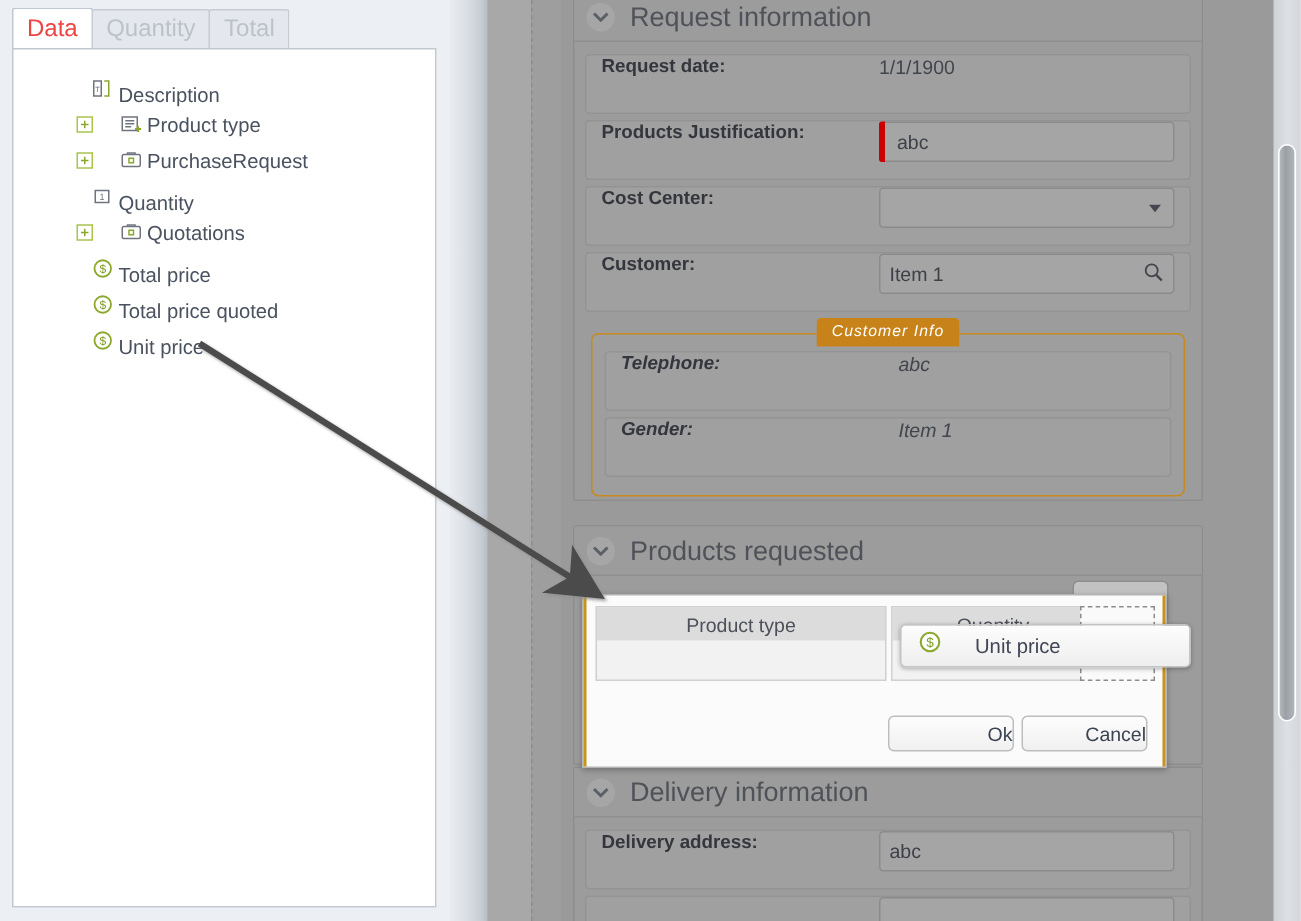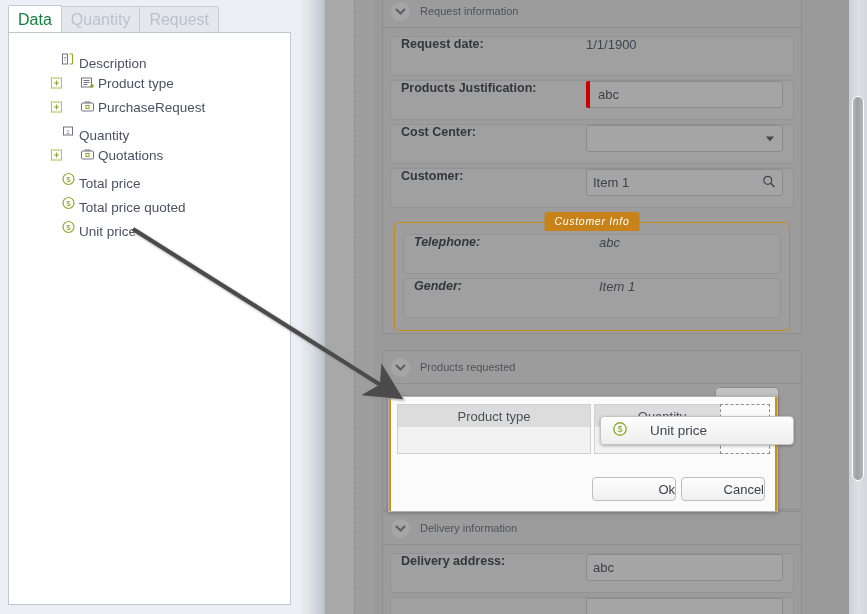--- a/index.html
+++ b/index.html
@@ -40,21 +40,21 @@
     box-sizing: border-box;
     border: 1px solid #c6ccd6;
     border-bottom: none;
     background: #e4e8ee;
     color: #b9bec6;
     margin-right: -1px;
     border-radius: 2px 2px 0 0;
   }
   .tab.active {
     background: #ffffff;
-    color: #15803d;
+    color: #ef4444;
     border-color: #c2c8d2;
     height: 28px;
   }
   .tab.disabled { color: #bcc2ca; }
 
   #tree-box {
     position: absolute;
     left: 8px; top: 32px;
     width: 283px; height: 573px;
     background: #ffffff;
@@ -161,21 +161,21 @@
   .chev {
     width: 19px; height: 19px;
     border-radius: 50%;
     background: #a6a6a6;
     display: flex; align-items: center; justify-content: center;
     margin-right: 10px;
     flex: none;
   }
   .chev svg { display: block; }
   .section-title {
-    font-size: 11px;
+    font-size: 18px;
     color: #4f5258;
   }
   .section-body { padding: 8px 7px 8px 7px; }
 
   .field-row {
     height: 40px;
     display: flex; align-items: flex-start;
     background: #a0a0a0;
     border: 1px solid #939393;
     box-sizing: border-box;
@@ -365,21 +365,21 @@
   <div id="left-panel">
 
     <div id="tabstrip">
       <div class="tab active">
         <span>Data</span>
       </div>
       <div class="tab disabled">
         <span>Quantity</span>
       </div>
       <div class="tab disabled">
-        <span>Request</span>
+        <span>Total</span>
       </div>
     </div>
 
     <div id="tree-box">
       <div style="height:14px"></div>
 
       <div class="tree-item no-exp">
         <span class="ticon">
           <svg width="15" height="15" viewBox="0 0 15 15">
             <rect x="1.5" y="2.5" width="5" height="10" fill="none" stroke="#6f7480" stroke-width="1"></rect>

